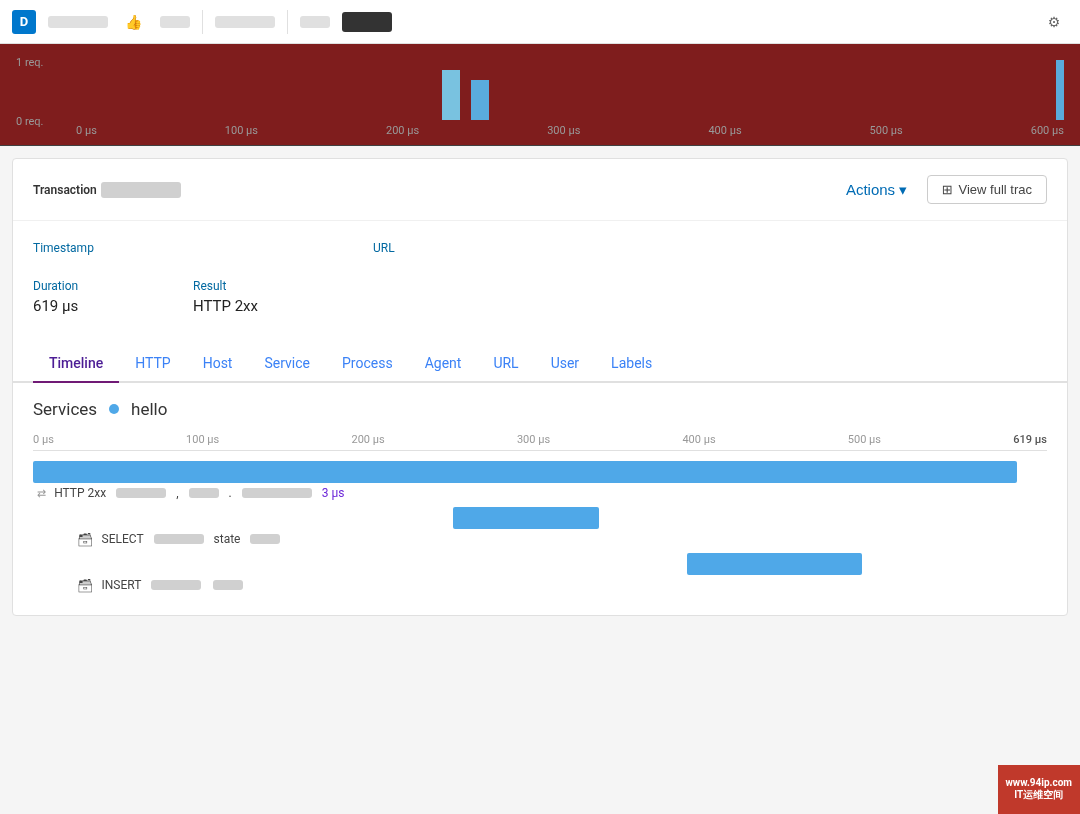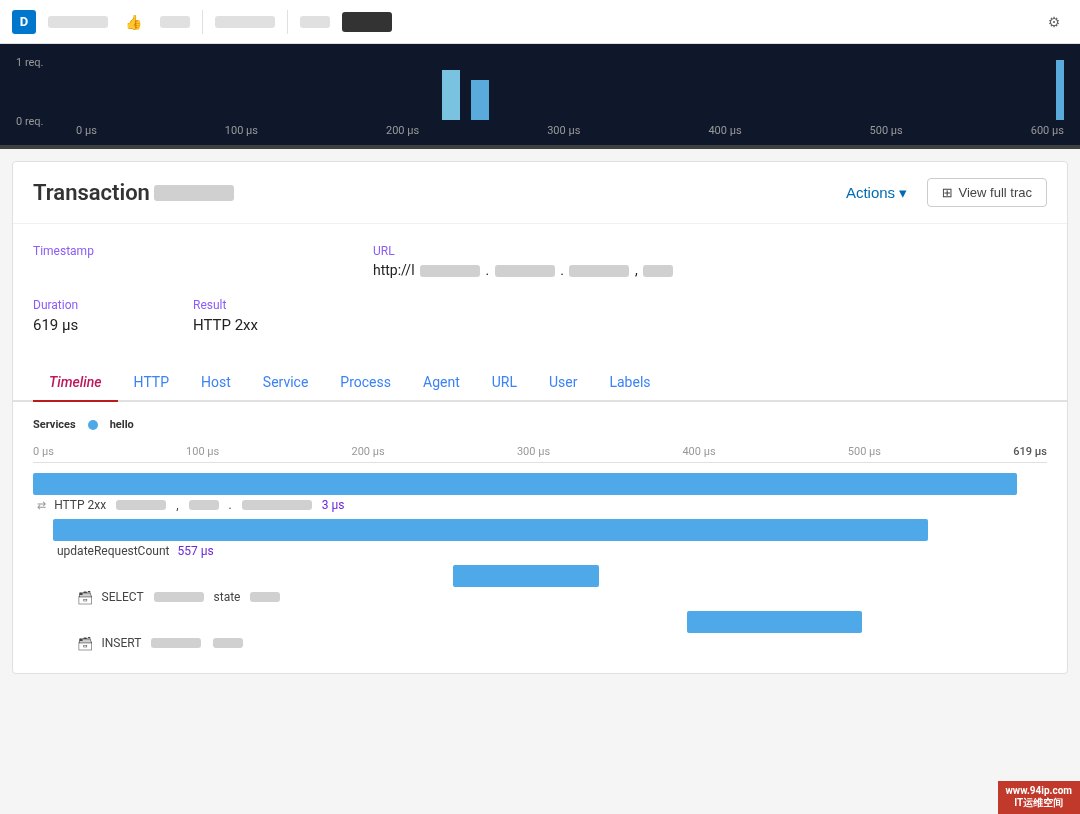--- a/index.html
+++ b/index.html
@@ -25,21 +25,21 @@
     }
     .nav-sep { width: 1px; height: 24px; background: #e0e0e0; }
     .nav-icon-btn {
       width: 28px; height: 28px; display: flex; align-items: center; justify-content: center;
       border-radius: 4px; cursor: pointer; color: #666;
     }
     .settings-icon { margin-left: auto; }
 
     
     .histogram-area {
-      background: #0f172a; padding: 8px 16px 0 16px; border-bottom: 4px solid #404040;
+      background: #7f1d1d; padding: 8px 16px 0 16px; border-bottom: 1px solid #404040;
     }
     .histogram-bars {
       display: flex; align-items: flex-end; height: 60px; position: relative;
     }
     .x-axis {
       display: flex; justify-content: space-between; font-size: 11px; color: #999;
       padding: 4px 0 8px 0;
     }
     .y-label-top { font-size: 11px; color: #999; }
     .y-label-bot { font-size: 11px; color: #999; margin-top: 38px; }
@@ -48,61 +48,61 @@
     .main-card {
       background: #fff; margin: 12px; border-radius: 4px;
       border: 1px solid #e0e0e0; padding: 0;
     }
 
     
     .tx-header {
       display: flex; align-items: center; justify-content: space-between;
       padding: 16px 20px; border-bottom: 1px solid #f0f0f0;
     }
-    .tx-title { font-size: 22px; font-weight: 600; display: flex; align-items: center; gap: 4px; }
+    .tx-title { font-size: 12px; font-weight: 600; display: flex; align-items: center; gap: 4px; }
     .tx-title-blur { width: 80px; height: 16px; background: #d0d0d0; border-radius: 3px; display: inline-block; }
     .tx-header-right { display: flex; align-items: center; gap: 12px; }
     .actions-btn {
       display: flex; align-items: center; gap: 4px; color: #006bb4; cursor: pointer;
       font-size: 15px; font-weight: 500; background: none; border: none; padding: 4px 8px;
     }
     .view-full-btn {
       display: flex; align-items: center; gap: 6px; border: 1px solid #ccc;
       border-radius: 4px; padding: 6px 14px; color: #444; cursor: pointer;
       background: #fff; font-size: 13px;
     }
 
     
     .metadata-grid {
       padding: 20px 20px 10px 20px;
     }
     .meta-row { display: flex; gap: 40px; margin-bottom: 20px; }
     .meta-item { min-width: 120px; }
-    .meta-label { font-size: 12px; color: #8b5cf6; margin-bottom: 4px; }
+    .meta-label { font-size: 12px; color: #0369a1; margin-bottom: 4px; }
     .meta-value { font-size: 15px; color: #222; }
     .meta-value-timestamp { font-size: 15px; color: #222; }
     .meta-value-timestamp .relative { color: #222; }
     .meta-value-timestamp .absolute { color: #e8883a; font-size: 14px; }
     .meta-value-url { color: #222; font-size: 14px; }
     .url-blur { display: inline-block; width: 60px; height: 12px; background: #d0d0d0; border-radius: 3px; vertical-align: middle; margin: 0 2px; }
 
     
     .tabs-bar {
       display: flex; align-items: center; border-bottom: 2px solid #e0e0e0;
       padding: 0 20px; gap: 0;
     }
     .tab-item {
       padding: 10px 16px; font-size: 14px; color: #3b82f6; cursor: pointer;
       border-bottom: 2px solid transparent; margin-bottom: -2px;
     }
-    .tab-item.active { color: #be185d; border-bottom: 2px solid #b91c1c; font-weight: 500; font-style: italic; }
+    .tab-item.active { color: #4c1d95; border-bottom: 2px solid #701a75; font-weight: 500; }
 
     
     .timeline-section { padding: 16px 20px; }
-    .services-row { display: flex; align-items: center; gap: 12px; margin-bottom: 14px; font-size: 11px; font-weight: 700; }
+    .services-row { display: flex; align-items: center; gap: 12px; margin-bottom: 14px; font-size: 17px; font-weight: 400; }
     .service-dot { width: 10px; height: 10px; border-radius: 50%; background: #4fa8e8; }
     .timeline-ruler {
       display: flex; justify-content: space-between; font-size: 11px; color: #999;
       margin-bottom: 10px; border-bottom: 1px solid #e0e0e0; padding-bottom: 4px;
     }
     .timeline-ruler .ruler-end { font-weight: 500; color: #555; }
 
     
     .span-container { position: relative; }
     .span-row { margin-bottom: 4px; position: relative; }
@@ -117,21 +117,21 @@
     .span-label-blur { display: inline-block; width: 50px; height: 10px; background: #d0d0d0; border-radius: 3px; vertical-align: middle; margin: 0 2px; }
     .span-label-blur2 { display: inline-block; width: 30px; height: 10px; background: #d0d0d0; border-radius: 3px; vertical-align: middle; margin: 0 2px; }
     .span-label-blur3 { display: inline-block; width: 70px; height: 10px; background: #d0d0d0; border-radius: 3px; vertical-align: middle; margin: 0 2px; }
     .span-duration { color: #6d28d9; font-size: 12px; }
 
     .db-icon { font-size: 13px; }
 
     .watermark {
       position: fixed; bottom: 0; right: 0;
       background: #c0392b; color: #fff;
-      padding: 4px 8px; font-size: 10px; font-weight: bold;
+      padding: 12px 8px; font-size: 10px; font-weight: bold;
       z-index: 999; text-align: center;
     }
   </style>
 </head>
 <body>
 
 <div class="top-nav">
   <div class="nav-avatar">D</div>
   <div class="nav-blurred"></div>
   <div class="nav-icon-btn">👍</div>
@@ -190,30 +190,20 @@
   </div>
 
   <div class="metadata-grid">
 
     <div class="meta-row">
       <div class="meta-item" style="min-width:300px;">
         <div class="meta-label">Timestamp</div>
       </div>
       <div class="meta-item" style="min-width:300px;">
         <div class="meta-label">URL</div>
-        <div class="meta-value-url">
-          <span>http://l</span>
-          <span class="url-blur"></span>
-          <span>.</span>
-          <span class="url-blur"></span>
-          <span>.</span>
-          <span class="url-blur"></span>
-          <span>,</span>
-          <span class="url-blur" style="width:30px;"></span>
-        </div>
       </div>
     </div>
 
     <div class="meta-row">
       <div class="meta-item">
         <div class="meta-label">Duration</div>
         <div class="meta-value">619 μs</div>
       </div>
       <div class="meta-item">
         <div class="meta-label">Result</div>
@@ -264,29 +254,20 @@
           <span>HTTP 2xx</span>
           <span class="span-label-blur"></span>
           <span>,</span>
           <span class="span-label-blur2"></span>
           <span>.</span>
           <span class="span-label-blur3"></span>
           <span class="span-duration">3 μs</span>
         </div>
       </div>
 
-      <div class="span-row" style="padding-left:20px;">
-        <div class="span-track">
-          <div class="span-bar" style="left:0%; width:88%; background:#4fa8e8;"></div>
-        </div>
-        <div class="span-label-row" style="padding-left:4px;">
-          <span>updateRequestCount</span>
-          <span class="span-duration">557 μs</span>
-        </div>
-      </div>
 
       <div class="span-row" style="padding-left:40px;">
         <div class="span-track">
           <div class="span-bar" style="left:39%; width:15%; background:#4fa8e8;"></div>
         </div>
         <div class="span-label-row" style="padding-left:4px;">
           <span class="db-icon">🗃</span>
           <span>SELECT</span>
           <span class="span-label-blur"></span>
           <span>state</span>

